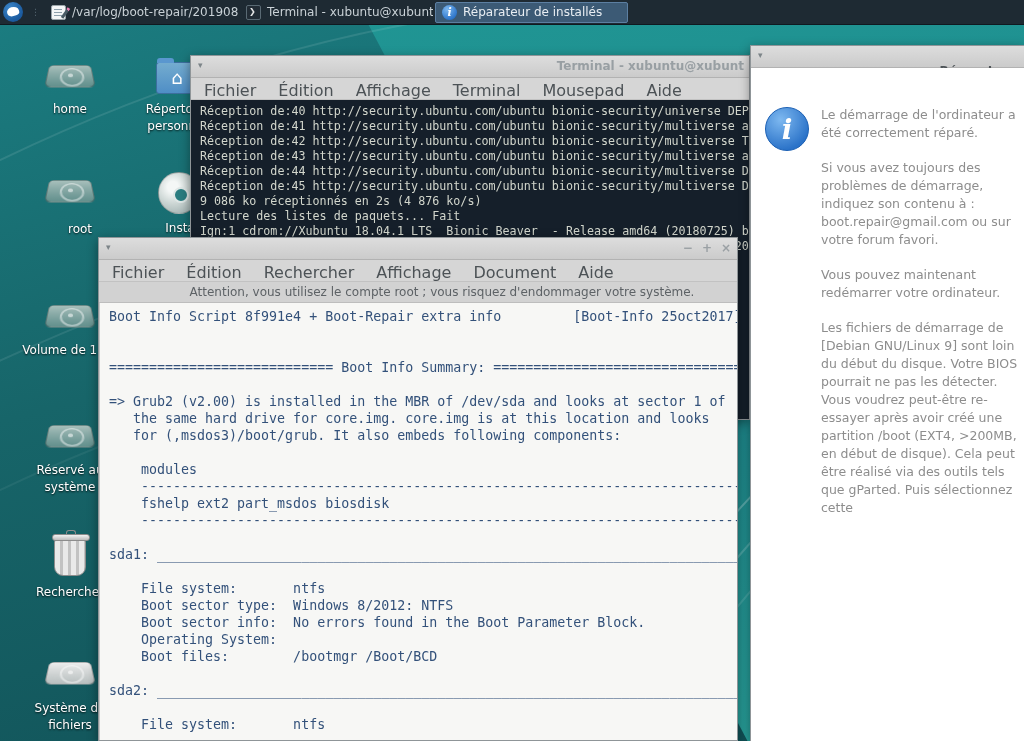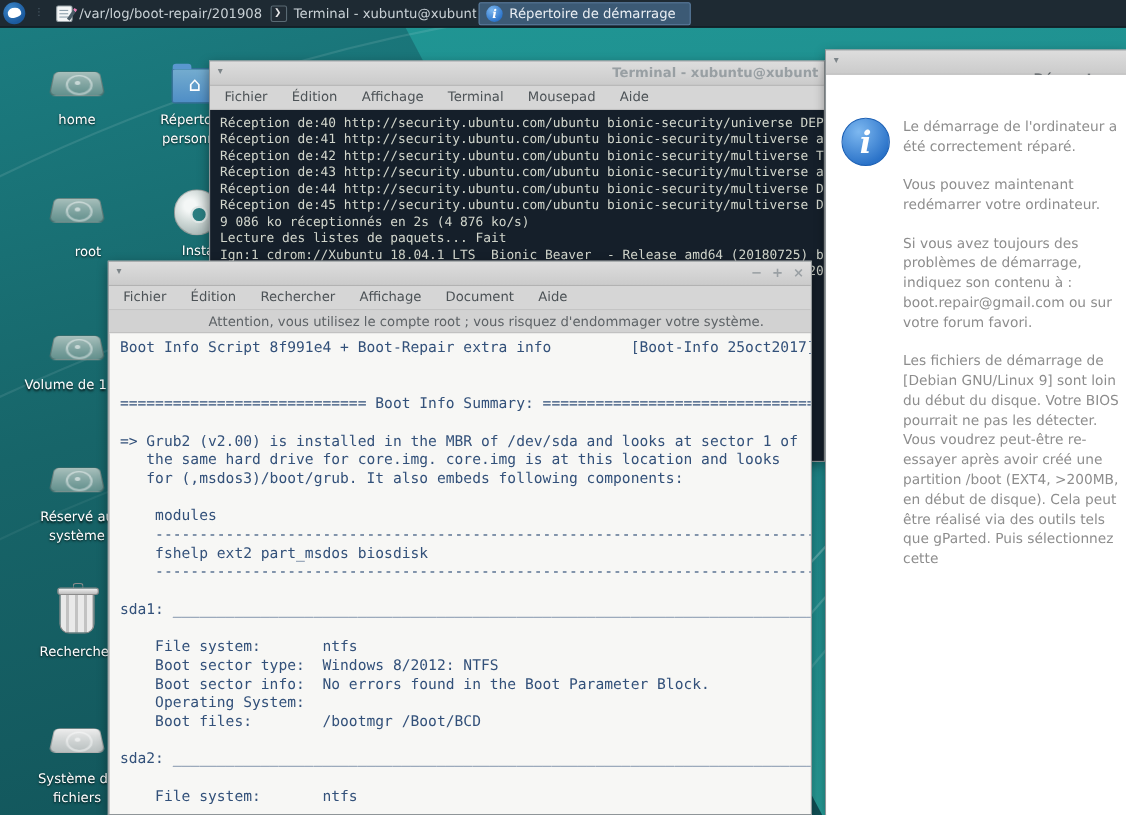--- a/index.html
+++ b/index.html
@@ -70,21 +70,21 @@
       border:1px solid #8c8c8c;border-bottom:none;border-radius:3px 3px 0 0;}
 
   
   .win{position:absolute;border:1px solid #8f9598;box-shadow:0 3px 10px rgba(0,0,0,.4);
        background:#d6d6d6;}
   .titlebar{height:22px;background:linear-gradient(#dddddd,#cbcbcb);border-bottom:1px solid #b2b2b2;
        position:relative;font-weight:bold;font-size:12px;color:#989fa3;}
   .tb-arrow{position:absolute;left:7px;top:4px;font-size:9px;color:#7c8488;}
   .menubar{height:22px;background:#d6d6d6;border-bottom:1px solid #c2c2c2;display:flex;
        list-style:none;margin:0;padding:0 2px;}
-  .menubar li{padding:3px 11px;font-size:12px;color:#4c5256;}
+  .menubar li{padding:3px 11px;font-size:16px;color:#4c5256;}
 
   
   .w-term{left:190px;top:55px;width:560px;height:365px;z-index:2;display:flex;flex-direction:column;}
   .w-term .title{position:absolute;right:5px;top:3px;white-space:nowrap;}
   .term-body{flex:1;background:#151f2a;overflow:hidden;}
   pre.termtext{margin:0;padding:4px 0 0 9px;font:11.7px/15px "DejaVu Sans Mono",monospace;
        color:#d2d6cc;white-space:pre;}
 
   
   .w-mp{left:98px;top:237px;width:640px;height:504px;z-index:3;display:flex;flex-direction:column;}
@@ -258,37 +258,37 @@
   <div class="win w-rep">
     <div class="titlebar">
       <span class="tb-arrow">▾</span>
       <span class="title">Réparateur</span>
     </div>
     <div class="rep-body">
       <div class="iinfo"></div>
       <div class="rep-text">
 
       <p>Le démarrage de l'ordinateur a été correctement réparé.</p>
+          <p>Si vous avez toujours des problèmes de démarrage, indiquez son contenu à : boot.repair@gmail.com ou sur votre forum favori.</p>
           <p>Vous pouvez maintenant redémarrer votre ordinateur.</p>
-          <p>Si vous avez toujours des problèmes de démarrage, indiquez son contenu à : boot.repair@gmail.com ou sur votre forum favori.</p>
           <p>Les fichiers de démarrage de [Debian GNU/Linux 9] sont loin du début du disque. Votre BIOS pourrait ne pas les détecter. Vous voudrez peut-être re-essayer après avoir créé une partition /boot (EXT4, &gt;200MB, en début de disque). Cela peut être réalisé via des outils tels que gParted. Puis sélectionnez cette</p>
         </div>
     </div>
   </div>
 
   <div class="panel">
     <span class="whisker"></span>
     <span class="grip">⋮</span>
     <div class="task">
       <span class="ticon doc"></span>
       <span>/var/log/boot-repair/201908...</span>
     </div>
     <div class="task">
       <span class="ticon term"></span>
       <span>Terminal - xubuntu@xubuntu...</span>
     </div>
     <div class="task active">
       <span class="ticon info"></span>
-      <span>Répertoire de démarrage</span>
+      <span>Réparateur de installés</span>
     </div>
   </div>
 
 </div>
 
 </body></html>

